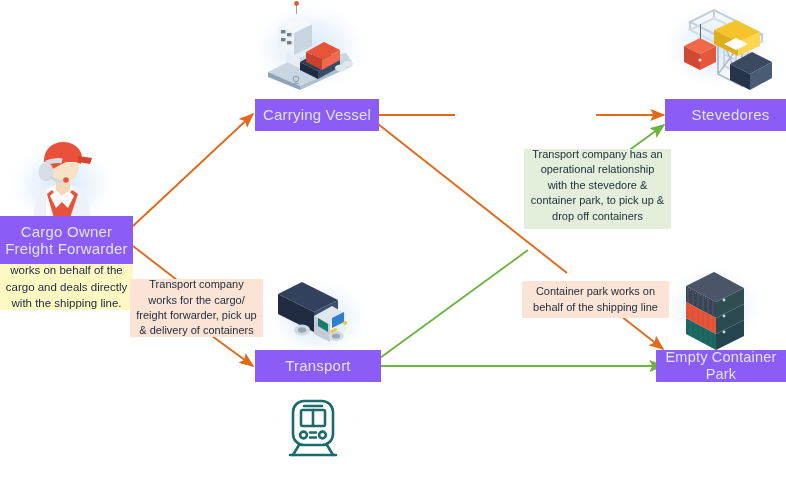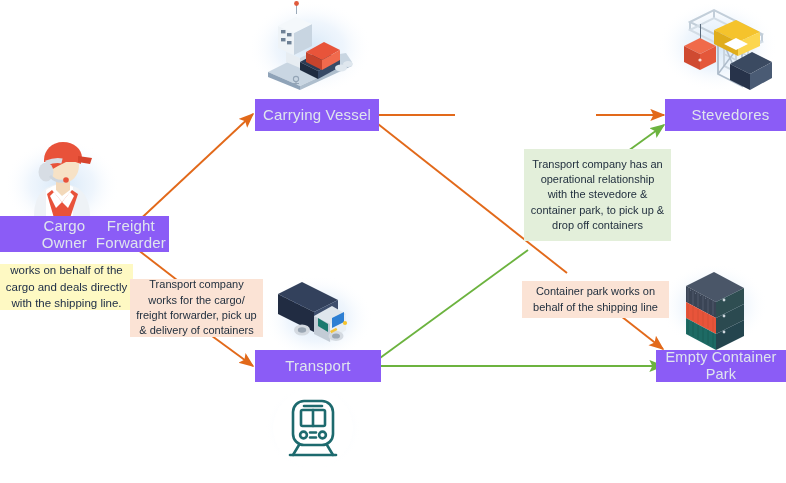--- a/index.html
+++ b/index.html
@@ -198,21 +198,21 @@
         <path d="M304,406 L322,406"></path>
         <circle cx="303.5" cy="435" r="3.4"></circle>
         <circle cx="322.5" cy="435" r="3.4"></circle>
         <path d="M310,432.5 L316,432.5 M310,437.5 L316,437.5"></path>
         <path d="M299,445 L293,455 M327,445 L333,455"></path>
         <path d="M290,455 L336,455"></path>
       </g>
     </g>
   </svg>
 
-  <div class="node" style="left:0px;top:216px;width:133px;height:36px;padding-left:36px;">
+  <div class="node" style="left:0px;top:216px;width:133px;height:48px;flex-direction:column;">
     <span>Cargo Owner</span>
     <span>Freight Forwarder</span>
   </div>
 
   <div class="subnote" style="left:0px;top:264px;width:133px;height:46px;">
     <span>works on behalf of the cargo and deals directly with the shipping line.</span>
   </div>
 
   <div class="node" style="left:255px;top:99px;width:124px;height:32px;">
     <span>Carrying Vessel</span>
@@ -224,21 +224,21 @@
 
   <div class="node" style="left:255px;top:350px;width:126px;height:32px;">
     <span>Transport</span>
   </div>
 
   <div class="node small" style="left:656px;top:350px;width:130px;height:32px;">
     <span>Empty Container Park</span>
   </div>
 
 
-  <div class="lbl green" style="left:524px;top:149px;width:147px;height:92px;">
+  <div class="lbl green" style="left:524px;top:149px;width:147px;height:80px;align-items:flex-end;">
     <span>Transport company has an operational relationship with the stevedore &amp; container park, to pick up &amp; drop off containers</span>
   </div>
 
   <div class="lbl peach" style="left:522px;top:281px;width:147px;height:37px;">
     <span>Container park works on behalf of the shipping line</span>
   </div>
 
   <div class="lbl peach" style="left:130px;top:279px;width:133px;height:58px;">
     <span>Transport  company works for the cargo/ freight forwarder, pick up &amp; delivery of containers</span>
   </div>

